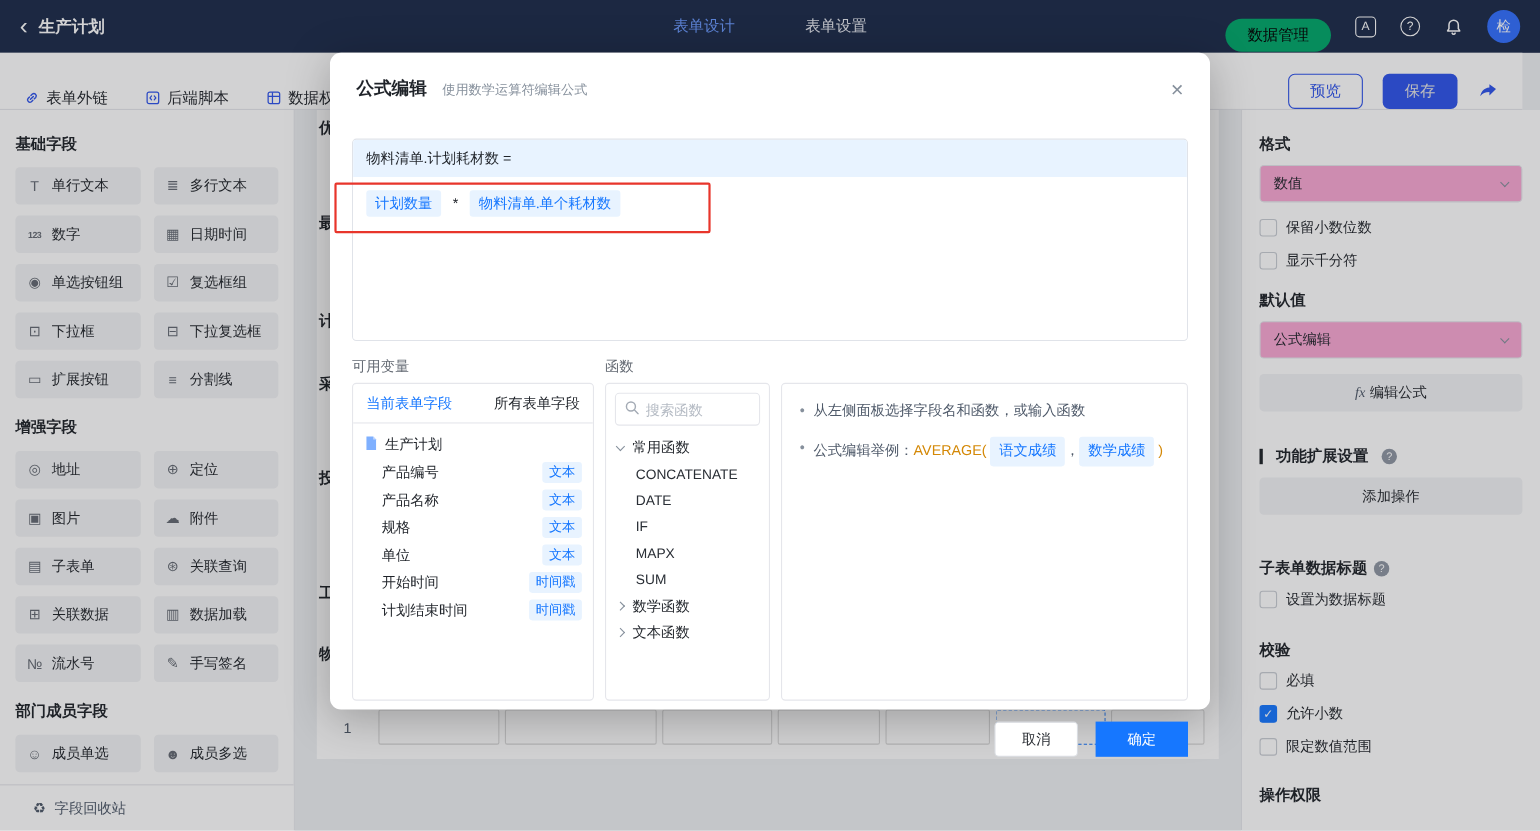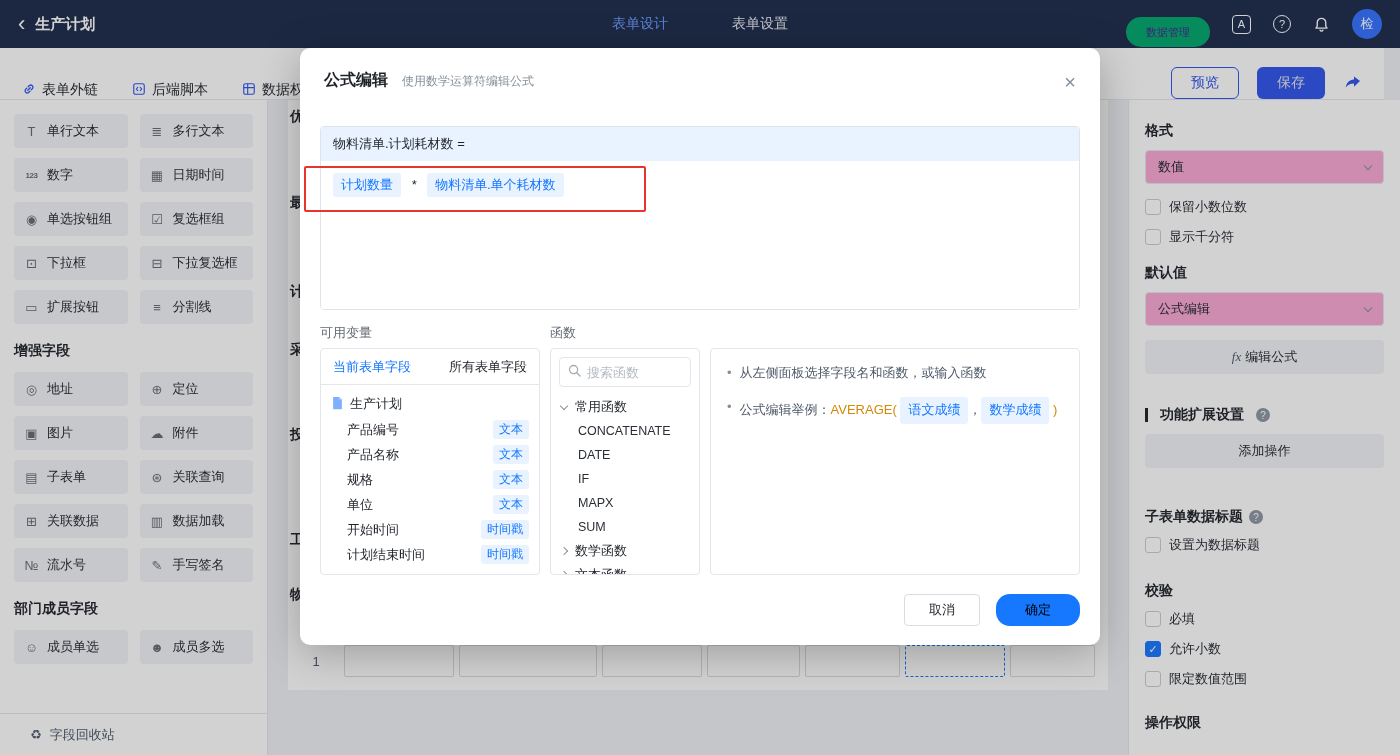--- a/index.html
+++ b/index.html
@@ -11,22 +11,22 @@
   }
   
   .header { position:absolute; top:0; left:0; right:0; height:48px; background:#1c2b4a;
     display:flex; align-items:center; color:#fff; padding:0 18px; z-index:1; }
   .back { font-size:22px; line-height:1; color:#fff; margin-right:10px; cursor:pointer; }
   .app-title { font-size:15px; font-weight:bold; }
   .hdr-tabs { position:absolute; left:50%; transform:translateX(-50%); display:flex; gap:64px; }
   .hdr-tab { font-size:14px; color:#e6e9f0; cursor:pointer; }
   .hdr-tab.active { color:#6b9aff; }
   .hdr-right { margin-left:auto; display:flex; align-items:center; gap:22px; }
-  .green-btn { background:#00a86b; color:#4c1d95; border:none; height:30px; padding:0 20px;
-    border-radius:16px; font-size:11px; cursor:pointer;margin-top:16px; }
+  .green-btn { background:#00a86b; color:#000000; border:none; height:30px; padding:0 20px;
+    border-radius:16px; font-size:14px; cursor:pointer;margin-top:16px; }
   .hicon-box { width:19px; height:19px; border:1.4px solid #fff; border-radius:4px;
     display:flex; align-items:center; justify-content:center; font-size:11px; cursor:pointer; }
   .hicon-circle { width:18px; height:18px; border:1.4px solid #fff; border-radius:50%;
     display:flex; align-items:center; justify-content:center; font-size:11px; cursor:pointer; }
   .avatar { width:30px; height:30px; border-radius:50%; background:#3370ff; color:#fff;
     display:flex; align-items:center; justify-content:center; font-size:13px; cursor:pointer; }
   .bell { display:flex; cursor:pointer; }
   
   .toolbar { position:absolute; top:48px; left:0; right:16px; height:52px; background:#fff;
     border-bottom:1px solid #e5e6eb; display:flex; align-items:flex-end; padding:0 22px; z-index:1; }
@@ -92,21 +92,21 @@
   .m-sub { font-size:12px; color:#86909c; margin-left:14px; }
   .m-close { margin-left:auto; font-size:20px; color:#86909c; cursor:pointer; line-height:1; align-self:flex-start; margin-top:2px; }
   .formula { margin:0 20px; border:1px solid #e0e3e9; border-radius:4px; overflow:hidden; }
   .f-target { height:34px; background:#e8f3ff; display:flex; align-items:center; padding:0 12px; font-size:13px; }
   .f-body { height:148px; background:#fff; padding:12px; }
   .token { display:inline-block; background:#e8f3ff; color:#1677ff; padding:3px 8px; border-radius:3px;
     font-size:13px; cursor:pointer;font-family:Liberation Serif, serif; }
   .op { margin:0 7px; color:#1f2329; }
   .lbl-row { display:flex; gap:10px; margin:14px 20px 6px; color:#646a73; font-size:13px; }
   .lbl-row .c1 { width:220px; } .lbl-row .c2 { width:150px; }
-  .boxes { display:flex; gap:10px; margin:0 20px; height:227px; }
+  .boxes { display:flex; gap:10px; margin:0 20px; height:289px; }
   .pane { border:1px solid #e5e6eb; border-radius:4px; overflow:hidden; background:#fff; }
   .varbox { width:220px; } .fnbox { width:150px; } .helpbox { flex:1; }
   .vtabs { display:flex; justify-content:space-between; padding:0 12px; height:36px; align-items:center;
     border-bottom:1px solid #e5e6eb; font-size:13px; }
   .vtab { cursor:pointer; }
   .vtab.active { color:#1677ff; }
   .tree { padding:6px 0; }
   .troot { display:flex; align-items:center; gap:6px; padding:4px 10px; font-size:13px; }
   .trow { display:flex; align-items:center; height:25px; padding:0 10px 0 26px; font-size:13px; cursor:pointer; }
   .trow .tag { margin-left:auto; background:#e8f3ff; color:#1677ff; font-size:12px; padding:1px 6px; border-radius:3px; }
@@ -117,22 +117,22 @@
   .search input::placeholder { color:#b4bac3; }
   .fgroup { display:flex; align-items:center; gap:8px; height:24px; padding:0 10px; font-size:13px; cursor:pointer; }
   .fitem { height:24px; line-height:24px; padding-left:27px; font-size:12.5px; color:#2a2f36; cursor:pointer; }
   .helpbox { padding:14px 16px; }
   .hline { display:flex; gap:8px; margin-bottom:13px; font-size:13px; color:#4e5969; line-height:1.6; }
   .bullet { color:#86909c; }
   .fn-orange { color:#d48806; }
   .m-foot { display:flex; justify-content:flex-end; gap:16px; margin:19px 20px 0; }
   .btn-cancel { width:76px; height:32px; background:#fff; border:1px solid #d9dce1; border-radius:4px;
     font-size:13px; cursor:pointer; color:#1f2329; }
-  .btn-ok { width:84px; height:32px; background:#1677ff; border:none; border-radius:14px;
-    font-size:13px; color:#000000; cursor:pointer; }
+  .btn-ok { width:84px; height:32px; background:#1677ff; border:none; border-radius:0;
+    font-size:13px; color:#ffffff; cursor:pointer; }
   .annotation { position:absolute; left:304px; top:166px; width:342px; height:46px;
     border:2.5px solid #e8352b; z-index:20; border-radius:2px; pointer-events:none; }
 </style>
 </head>
 <body>
 
 <div class="header">
   <span class="back">‹</span>
   <span class="app-title">生产计划</span>
   <div class="hdr-tabs">
@@ -187,20 +187,21 @@
     <button class="btn-save">保存</button>
     <span class="share">
       <svg width="19" height="16" viewBox="0 0 18 16">
           <path d="M10.5 1.5v3C5.5 5 3 8 2.2 12.5c2-2.7 4.6-3.9 8.3-3.9v3.2L16.5 6z" fill="#2f54eb"></path>
         </svg>
     </span>
   </div>
 </div>
 
 <aside class="palette">
+  <div class="sec-h">基础字段</div>
   <div class="grid">
     <div class="fbtn">
         <span class="ic">T</span>
         <span>单行文本</span>
       </div>
     <div class="fbtn">
         <span class="ic">≣</span>
         <span>多行文本</span>
       </div>
     <div class="fbtn">

